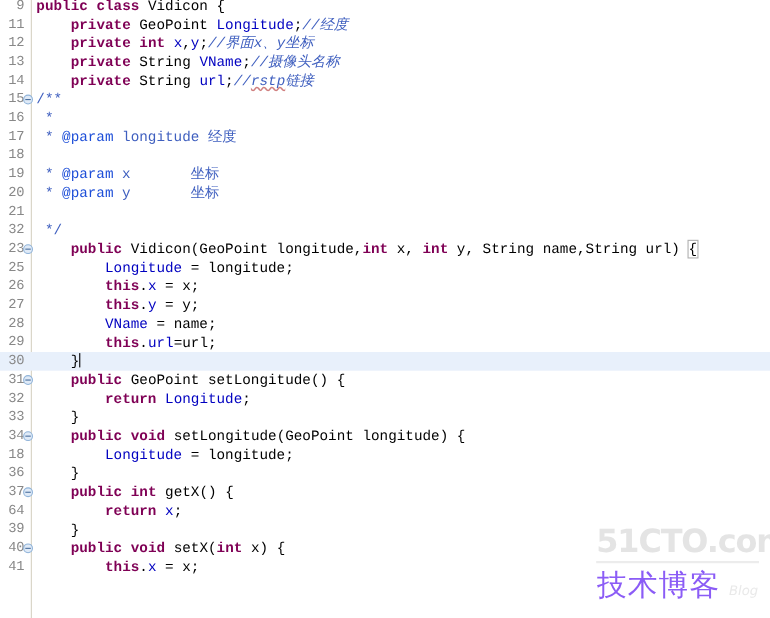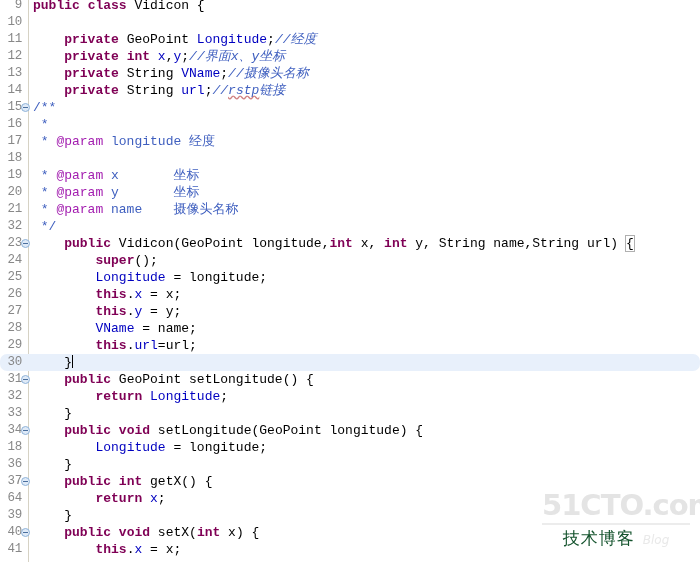--- a/index.html
+++ b/index.html
@@ -41,21 +41,20 @@
   .line {
     position: relative;
     height: 17px;
     line-height: 17px;
     white-space: pre;
     font-size: 13px;
     font-family: "Liberation Mono", "DejaVu Sans Mono", monospace;
   }
   .line.current {
     background: #e8f0fb;
-    border-radius: 7px;
   }
 
   .lineno {
     position: absolute;
     left: 0;
     top: 0;
     width: 22px;
     text-align: right;
     color: #888888;
     font-size: 12.5px;
@@ -90,21 +89,21 @@
     top: 0;
     white-space: pre;
   }
 
   
   .kw      { color: #7f0055; font-weight: bold; }
   .plain   { color: #000000; }
   .field   { color: #0000c0; }
   .cmt     { color: #3f5fbf; font-style: italic; }
   .jdoc    { color: #3f5fbf; }
-  .jtag    { color: #a21caf; }
+  .jtag    { color: #1d4ed8; }
 
   .misspell {
     text-decoration: underline wavy #d08080;
     text-decoration-skip-ink: none;
   }
 
   .caret {
     display: inline-block;
     width: 1px;
     height: 13px;
@@ -142,55 +141,53 @@
     margin: 3px 0 2px 0;
   }
   .wm-bot {
     display: flex;
     align-items: baseline;
     justify-content: center;
     gap: 8px;
   }
   .wm-cn {
     font-family: Liberation Mono, monospace;
-    font-size: 17px;
-    color: #14532d;
+    font-size: 27px;
+    color: #8b5cf6;
     letter-spacing: 1px;
   }
   .wm-blog {
     font-family: "DejaVu Sans", sans-serif;
     font-size: 12px;
     font-style: italic;
     color: #e9e9e9;
   }
 </style>
 </head>
 <body>
 
 <div id="editor-root">
 
   <div class="gutter-bg"></div>
 
   <div class="code-area" id="code-area" style="top: -3px;">
       <div class="line"><span class="lineno">9</span><span class="code"><span class="kw">public</span><span class="plain"> </span><span class="kw">class</span><span class="plain"> Vidicon {</span></span></div>
-      <div class="line"><span class="lineno">10</span><span class="code"></span></div>
       <div class="line"><span class="lineno">11</span><span class="code"><span class="plain">    </span><span class="kw">private</span><span class="plain"> GeoPoint </span><span class="field">Longitude</span><span class="plain">;</span><span class="cmt">//经度</span></span></div>
       <div class="line"><span class="lineno">12</span><span class="code"><span class="plain">    </span><span class="kw">private</span><span class="plain"> </span><span class="kw">int</span><span class="plain"> </span><span class="field">x</span><span class="plain">,</span><span class="field">y</span><span class="plain">;</span><span class="cmt">//界面x、y坐标</span></span></div>
       <div class="line"><span class="lineno">13</span><span class="code"><span class="plain">    </span><span class="kw">private</span><span class="plain"> String </span><span class="field">VName</span><span class="plain">;</span><span class="cmt">//摄像头名称</span></span></div>
       <div class="line"><span class="lineno">14</span><span class="code"><span class="plain">    </span><span class="kw">private</span><span class="plain"> String </span><span class="field">url</span><span class="plain">;</span><span class="cmt">//</span><span class="cmt misspell">rstp</span><span class="cmt">链接</span></span></div>
       <div class="line"><span class="lineno">15</span><span class="fold"></span><span class="code"><span class="jdoc">/**</span></span></div>
       <div class="line"><span class="lineno">16</span><span class="code"><span class="jdoc"> * </span></span></div>
       <div class="line"><span class="lineno">17</span><span class="code"><span class="jdoc"> * </span><span class="jtag">@param</span><span class="jdoc"> longitude 经度</span></span></div>
       <div class="line"><span class="lineno">18</span></div>
       <div class="line"><span class="lineno">19</span><span class="code"><span class="jdoc"> * </span><span class="jtag">@param</span><span class="jdoc"> x       坐标</span></span></div>
       <div class="line"><span class="lineno">20</span><span class="code"><span class="jdoc"> * </span><span class="jtag">@param</span><span class="jdoc"> y       坐标</span></span></div>
-      <div class="line"><span class="lineno">21</span><span class="code"><span class="jdoc"> * </span><span class="jtag">@param</span><span class="jdoc"> name    摄像头名称</span></span></div>
+      <div class="line"><span class="lineno">21</span></div>
       <div class="line"><span class="lineno">32</span><span class="code"><span class="jdoc"> */</span></span></div>
       <div class="line"><span class="lineno">23</span><span class="fold"></span><span class="code"><span class="plain">    </span><span class="kw">public</span><span class="plain"> Vidicon(GeoPoint longitude,</span><span class="kw">int</span><span class="plain"> x, </span><span class="kw">int</span><span class="plain"> y, String name,String url) </span><span class="plain brace-match">{</span></span></div>
-      <div class="line"><span class="lineno">24</span><span class="code"><span class="plain">        </span><span class="kw">super</span><span class="plain">();</span></span></div>
       <div class="line"><span class="lineno">25</span><span class="code"><span class="plain">        </span><span class="field">Longitude</span><span class="plain"> = longitude;</span></span></div>
       <div class="line"><span class="lineno">26</span><span class="code"><span class="plain">        </span><span class="kw">this</span><span class="plain">.</span><span class="field">x</span><span class="plain"> = x;</span></span></div>
       <div class="line"><span class="lineno">27</span><span class="code"><span class="plain">        </span><span class="kw">this</span><span class="plain">.</span><span class="field">y</span><span class="plain"> = y;</span></span></div>
       <div class="line"><span class="lineno">28</span><span class="code"><span class="plain">        </span><span class="field">VName</span><span class="plain"> = name;</span></span></div>
       <div class="line"><span class="lineno">29</span><span class="code"><span class="plain">        </span><span class="kw">this</span><span class="plain">.</span><span class="field">url</span><span class="plain">=url;</span></span></div>
       <div class="line current"><span class="lineno">30</span><span class="code"><span class="plain">    }</span><span class="caret"></span></span></div>
       <div class="line"><span class="lineno">31</span><span class="fold"></span><span class="code"><span class="plain">    </span><span class="kw">public</span><span class="plain"> GeoPoint setLongitude() {</span></span></div>
       <div class="line"><span class="lineno">32</span><span class="code"><span class="plain">        </span><span class="kw">return</span><span class="plain"> </span><span class="field">Longitude</span><span class="plain">;</span></span></div>
       <div class="line"><span class="lineno">33</span><span class="code"><span class="plain">    }</span></span></div>
       <div class="line"><span class="lineno">34</span><span class="fold"></span><span class="code"><span class="plain">    </span><span class="kw">public</span><span class="plain"> </span><span class="kw">void</span><span class="plain"> setLongitude(GeoPoint longitude) {</span></span></div>

